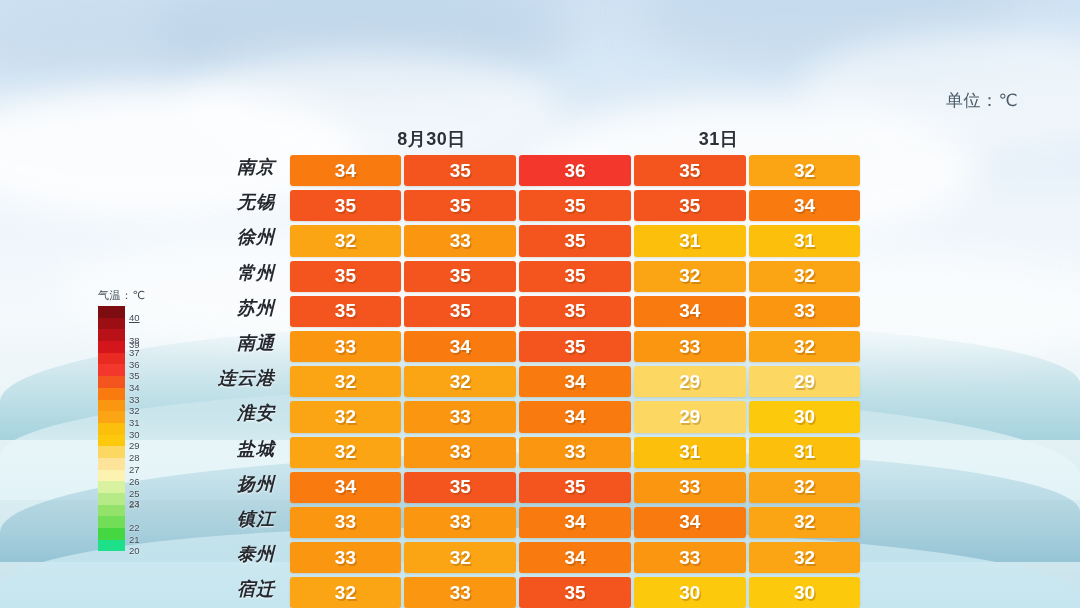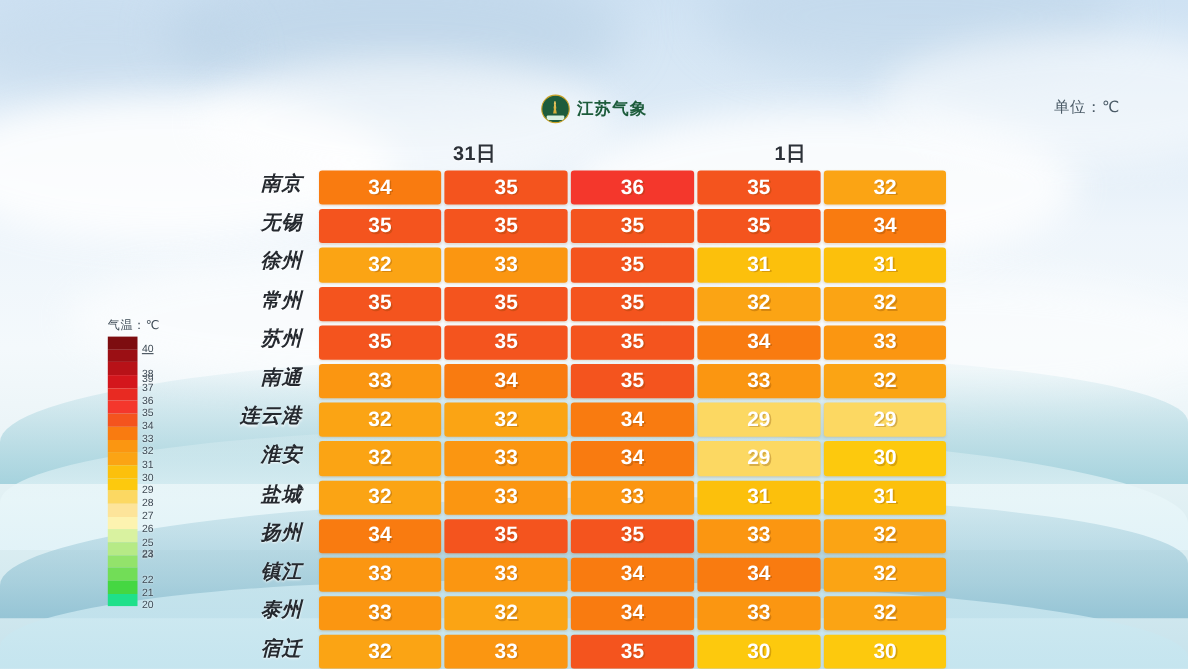--- a/index.html
+++ b/index.html
@@ -68,21 +68,21 @@
     clip-path:polygon(42% 0,58% 0,68% 22%,62% 22%,72% 48%,64% 48%,78% 78%,22% 78%,36% 48%,28% 48%,38% 22%,32% 22%);
   }
   #logo-mark .base {
     position:absolute; bottom:2px; left:4px; right:4px; height:4px;
     background:#d7f0e2; border-radius:1px;
   }
   #logo-text { font-size:15px; font-weight:bold; color:#1d5c3c; letter-spacing:1px; }
 
   #unit {
     position:absolute; right:62px; top:89px;
-    font-size:14px; color:#4a5a66; letter-spacing:.5px;
+    font-size:17px; color:#4a5a66; letter-spacing:.5px;
   }
 
   
   #legend { position:absolute; left:98px; top:288px; width:80px; }
   #legend-title { font-size:11px; color:#3d4a55; margin-bottom:3px; letter-spacing:.5px; white-space:nowrap; }
   #legend-body { display:flex; }
   #legend-bar { width:27px; display:flex; flex-direction:column; }
   #legend-bar .sw { height:11.7px; width:100%; }
   #legend-ticks { position:relative; width:34px; }
   #legend-ticks .tk {
@@ -140,27 +140,20 @@
   <div class="cloud c6"></div>
   <div class="hill h1"></div>
   <div class="hill h2"></div>
   <div class="hill h3"></div>
   <div class="hill h4"></div>
 </div>
 
 <div id="fg">
 
 
-  <div id="brandline">
-    <span id="logo-mark">
-      <span class="tower"></span>
-        <span class="base"></span>
-    </span>
-    <span id="logo-text">江苏气象</span>
-  </div>
 
   <div id="unit">单位：℃</div>
 
   <div id="legend">
     <div id="legend-title">气温：℃</div>
     <div id="legend-body">
       <div id="legend-bar">
           <div class="sw" style="background: rgb(125, 13, 16);"></div>
           <div class="sw" style="background: rgb(155, 15, 20);"></div>
           <div class="sw" style="background: rgb(184, 18, 24);"></div>
@@ -205,22 +198,22 @@
           <div class="tk" style="top: 217.3px;">22</div>
           <div class="tk" style="top: 229px;">21</div>
           <div class="tk" style="top: 240px;">20</div>
         </div>
     </div>
   </div>
 
   <div id="table">
     <div id="thead">
       <div class="corner"></div>
+    <div class="hcell">8月30日</div>
         <div class="hcell">31日</div>
-        <div class="hcell">1日</div>
       </div>
     <div id="tbody">
         <div class="trow">
           <div class="city">南京</div>
           <div class="cellwrap">
             <div class="cell" style="background: rgb(249, 123, 16);">34</div>
           </div>
           <div class="cellwrap">
             <div class="cell" style="background: rgb(244, 84, 30);">35</div>
           </div>

